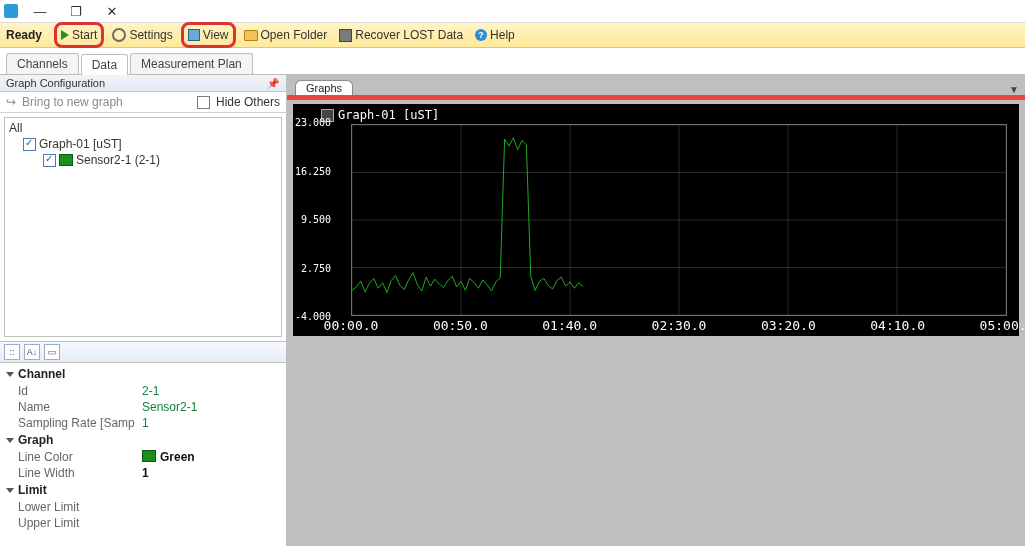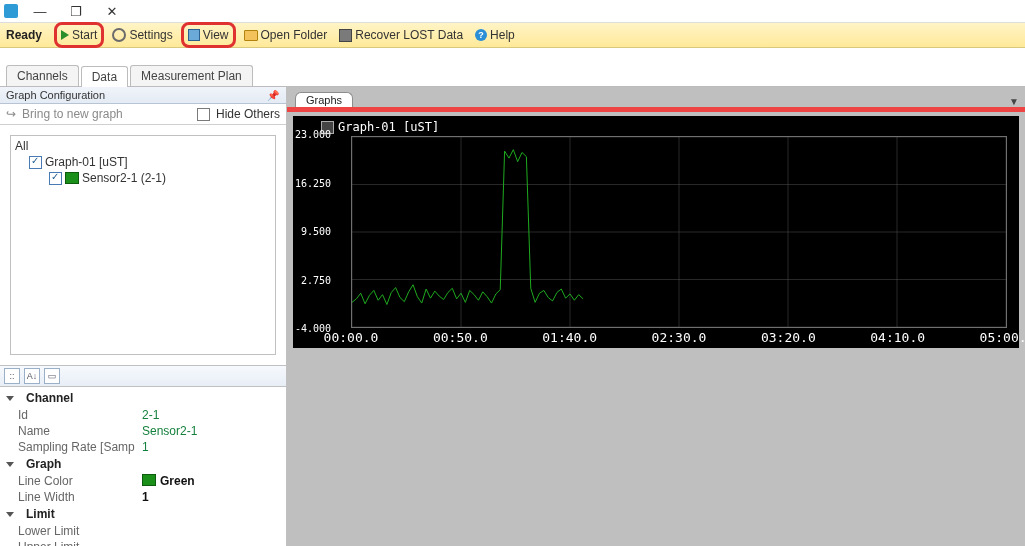--- a/index.html
+++ b/index.html
@@ -11,40 +11,40 @@
 .tb-ready{font-weight:bold;color:#222;margin-right:8px}
 .tb-item{display:flex;align-items:center;gap:3px;padding:0 4px;height:20px;color:#333;cursor:pointer}
 .hl{border:3px solid #e03131;border-radius:8px;padding:0 4px;height:20px}
 .tb-icon{display:inline-block;width:0;height:0}
 .play{border-left:8px solid #2a8f2a;border-top:5px solid transparent;border-bottom:5px solid transparent}
 .gear{width:10px;height:10px;border:2px solid #6b6b6b;border-radius:50%}
 .viewico{width:10px;height:10px;background:#6aa9d8;border:1px solid #2a6191}
 .folderico{width:12px;height:9px;background:#f4c25a;border:1px solid #b3820e;border-radius:1px}
 .diskico{width:11px;height:11px;background:#7a7a7a;border:1px solid #444}
 .helpico{width:12px;height:12px;border-radius:50%;background:#2a8fd6;color:#fff;font-size:9px;text-align:center;line-height:12px;font-weight:bold}
-.tabs{display:flex;align-items:flex-end;padding:16px 6px 0 6px;border-bottom:1px solid #bcbcbc;height:22px}
+.tabs{display:flex;align-items:flex-end;padding:4px 6px 0 6px;border-bottom:1px solid #bcbcbc;height:22px}
 .tab{padding:3px 10px;border:1px solid #bcbcbc;border-bottom:none;margin-right:2px;background:#f4f4f4;color:#444;border-radius:3px 3px 0 0;cursor:pointer}
 .tab.active{background:#fff;font-weight:normal;position:relative;top:1px}
 .main{display:flex;height:calc(546px - 22px - 24px - 26px);}
 .leftcol{width:286px;border-right:1px solid #c0c0c0;display:flex;flex-direction:column}
 .panelhdr{background:linear-gradient(#f0f4fa,#e4ebf4);border-bottom:1px solid #b7c4d4;padding:2px 6px;display:flex;align-items:center;color:#333;font-size:11px}
 .pin{margin-left:auto;color:#6b6b6b;font-size:10px}
 .bringrow{display:flex;align-items:center;padding:3px 6px;gap:6px;border-bottom:1px solid #d0d0d0;color:#8a8a8a}
 .checkbox{width:11px;height:11px;border:1px solid #7a7a7a;display:inline-block;background:#fff}
-.tree{flex:0 0 214px;border:1px solid #c0c0c0;margin:10px;padding:2px 4px;background:#fff;overflow:auto}
+.tree{flex:0 0 214px;border:1px solid #c0c0c0;margin:4px;padding:2px 4px;background:#fff;overflow:auto}
 .treerow{display:flex;align-items:center;gap:3px;padding:1px 0;color:#333}
 .indent1{padding-left:14px}
 .indent2{padding-left:34px}
 .cbchecked{width:11px;height:11px;border:1px solid #4a7ab3;background:#fff;position:relative;display:inline-block}
 .cbchecked:after{content:"✓";position:absolute;top:-2px;left:1px;font-size:10px;color:#2a6191}
 .swatch{width:12px;height:10px;background:#1a8f1a;display:inline-block;border:1px solid #0d5c0d}
 .propbar{height:20px;background:linear-gradient(#f6f9fd,#e8eef6);border-top:1px solid #c0c0c0;border-bottom:1px solid #c0c0c0;display:flex;align-items:center;padding:0 4px;gap:4px}
 .propbar .pico{width:14px;height:14px;border:1px solid #9ab0c8;background:#fff;font-size:9px;text-align:center;line-height:14px;color:#556}
 .props{flex:1;overflow:auto;padding:2px 0}
-.pgroup{padding:2px 6px;font-weight:bold;color:#222;display:flex;align-items:center;gap:12px}
+.pgroup{padding:2px 6px;font-weight:bold;color:#222;display:flex;align-items:center;gap:4px}
 .caret{display:inline-block;width:0;height:0;border-left:4px solid transparent;border-right:4px solid transparent;border-top:5px solid #555}
 .prow{display:flex;padding:1px 0 1px 18px;color:#666}
 .prow .k{width:124px}
 .prow .v{color:#15803d}
 .prow .v.bold{font-weight:bold;color:#111}
 .rightcol{flex:1;background:#bfbfbf;display:flex;flex-direction:column}
 .gtabs{display:flex;align-items:flex-end;height:20px;padding-left:8px;border-bottom:5px solid #ef4444}
 .gtab{background:#fff;border:1px solid #8d8d8d;border-bottom:none;padding:1px 10px;border-radius:6px 6px 0 0;font-size:11px;cursor:pointer}
 .gtabs .dd{margin-left:auto;margin-right:6px;color:#444;font-size:10px}
 .chartwrap{margin:4px 6px;background:#000;height:232px;position:relative;color:#fff;font-family:"MS Gothic","Consolas",monospace;font-size:11px}

